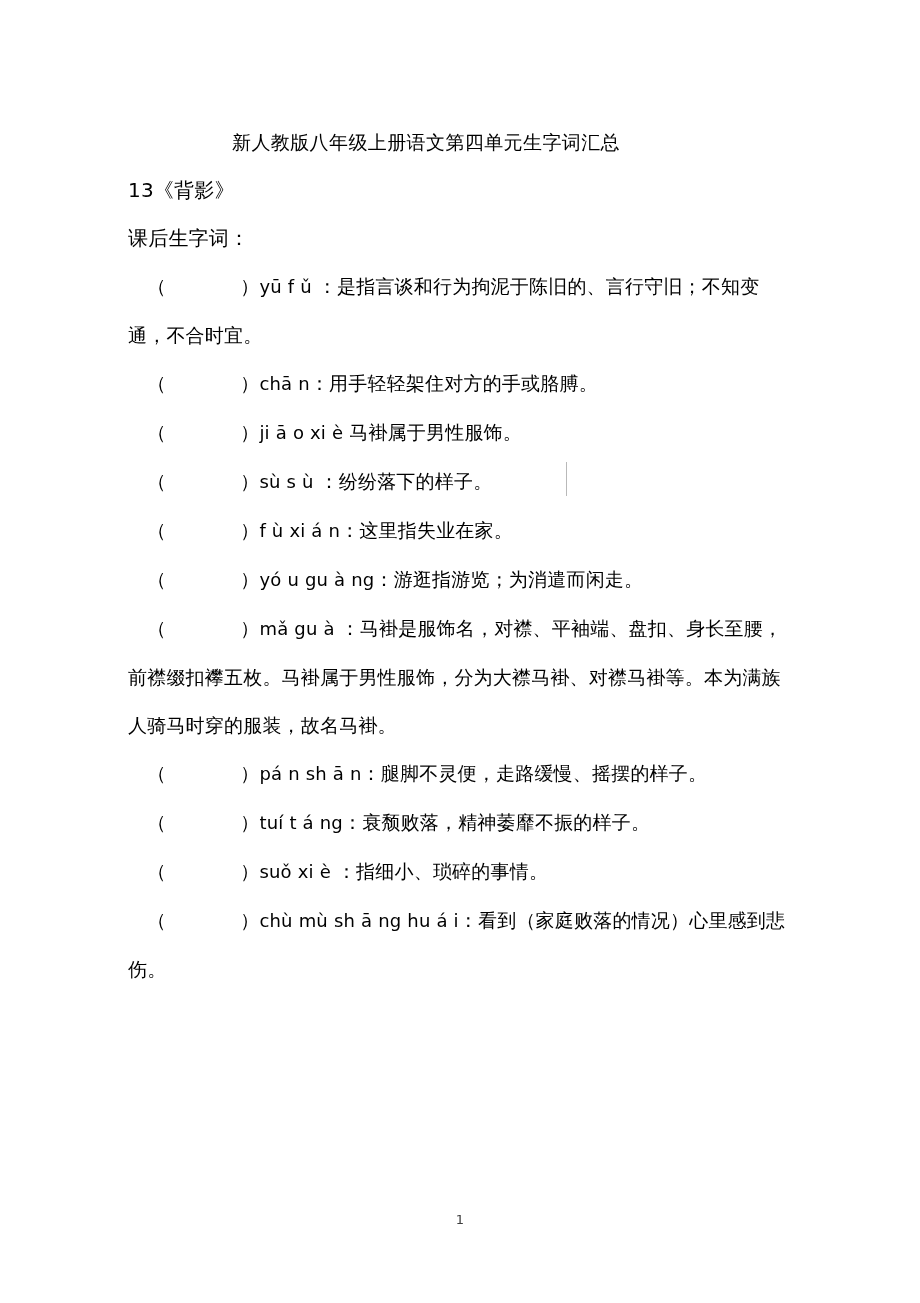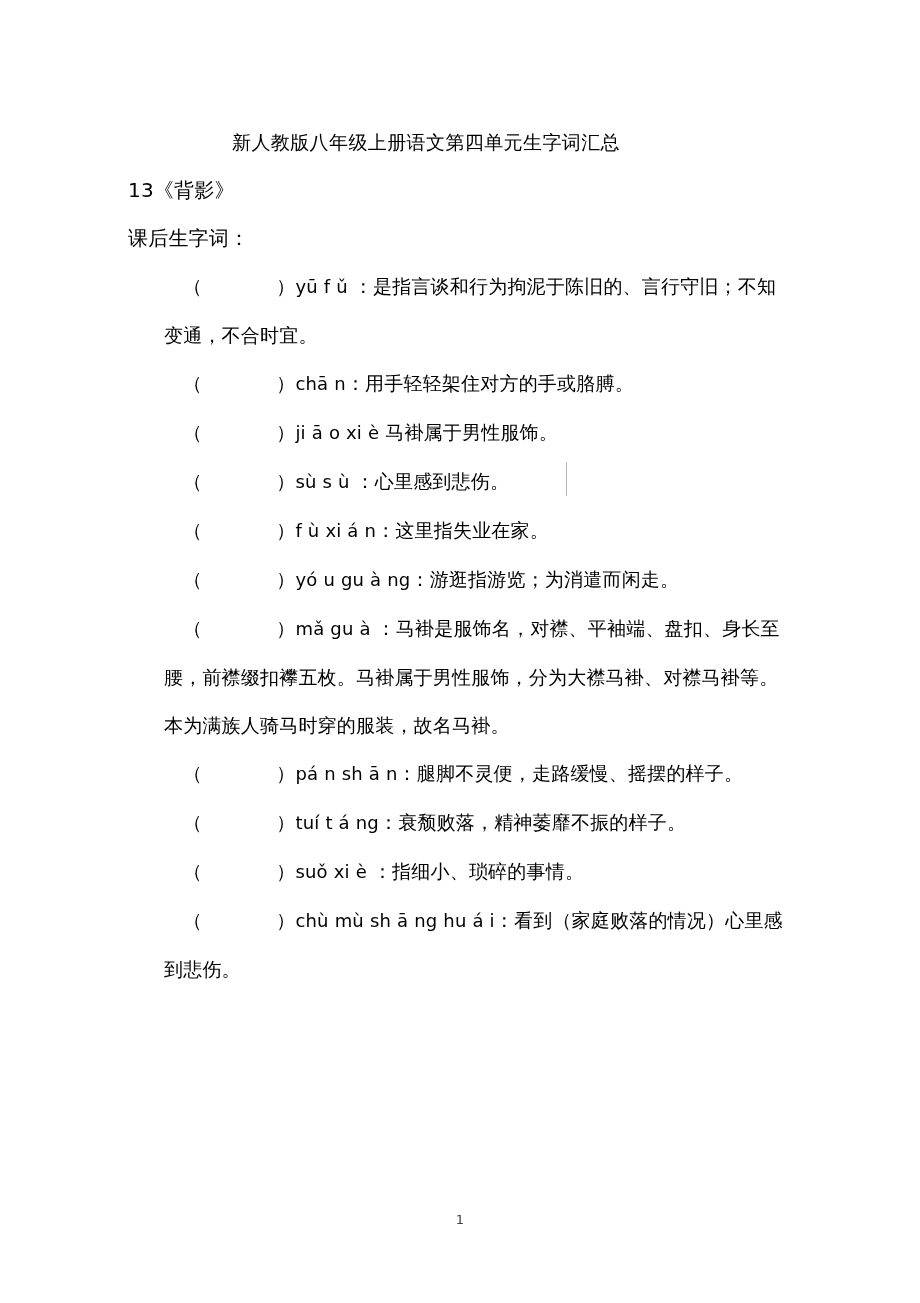--- a/index.html
+++ b/index.html
@@ -36,21 +36,20 @@
   .para {
     font-size: 20px;
     line-height: 48px;
     letter-spacing: 0.2px;
   }
   .entry {
     font-size: 19px;
     line-height: 48px;
     letter-spacing: 0.2px;
     text-indent: 19px;
-    margin-left: 36px;
   }
   .entry .blank {
     display: inline-block;
     width: 74px;
   }
   .pinyin {
     font-family: "DejaVu Sans", "Liberation Sans", sans-serif;
     font-size: 18px;
   }
   .cursor {
@@ -81,21 +80,21 @@
     <div class="doc-title">新人教版八年级上册语文第四单元生字词汇总</div>
 
     <div class="para">13《背影》</div>
 
     <div class="para">课后生字词：</div>
 
     <div id="entry-list">
         <div class="entry"><span>（</span><span class="blank"></span><span>）</span><span class="pinyin">yū  f ǔ </span><span>：是指言谈和行为拘泥于陈旧的、言行守旧；不知变通，不合时宜。</span></div>
         <div class="entry"><span>（</span><span class="blank"></span><span>）</span><span class="pinyin">chā n</span><span>：用手轻轻架住对方的手或胳膊。</span></div>
         <div class="entry"><span>（</span><span class="blank"></span><span>）</span><span class="pinyin">ji ā o xi è </span><span>马褂属于男性服饰。</span></div>
-        <div class="entry"><span>（</span><span class="blank"></span><span>）</span><span class="pinyin">sù  s ù </span><span>：心里感到悲伤。</span></div>
+        <div class="entry"><span>（</span><span class="blank"></span><span>）</span><span class="pinyin">sù  s ù </span><span>：纷纷落下的样子。</span></div>
         <div class="entry"><span>（</span><span class="blank"></span><span>）</span><span class="pinyin">f ù  xi á n</span><span>：这里指失业在家。</span></div>
         <div class="entry"><span>（</span><span class="blank"></span><span>）</span><span class="pinyin">yó u gu à ng</span><span>：游逛指游览；为消遣而闲走。</span></div>
         <div class="entry"><span>（</span><span class="blank"></span><span>）</span><span class="pinyin">mǎ  gu à </span><span>：马褂是服饰名，对襟、平袖端、盘扣、身长至腰，前襟缀扣襻五枚。马褂属于男性服饰，分为大襟马褂、对襟马褂等。本为满族人骑马时穿的服装，故名马褂。</span></div>
         <div class="entry"><span>（</span><span class="blank"></span><span>）</span><span class="pinyin">pá n sh ā n</span><span>：腿脚不灵便，走路缓慢、摇摆的样子。</span></div>
         <div class="entry"><span>（</span><span class="blank"></span><span>）</span><span class="pinyin">tuí   t á ng</span><span>：衰颓败落，精神萎靡不振的样子。</span></div>
         <div class="entry"><span>（</span><span class="blank"></span><span>）</span><span class="pinyin">suǒ  xi è </span><span>：指细小、琐碎的事情。</span></div>
         <div class="entry"><span>（</span><span class="blank"></span><span>）</span><span class="pinyin">chù  mù  sh ā ng hu á i</span><span>：看到（家庭败落的情况）心里感到悲伤。</span></div>
       </div>
 
   </div>

